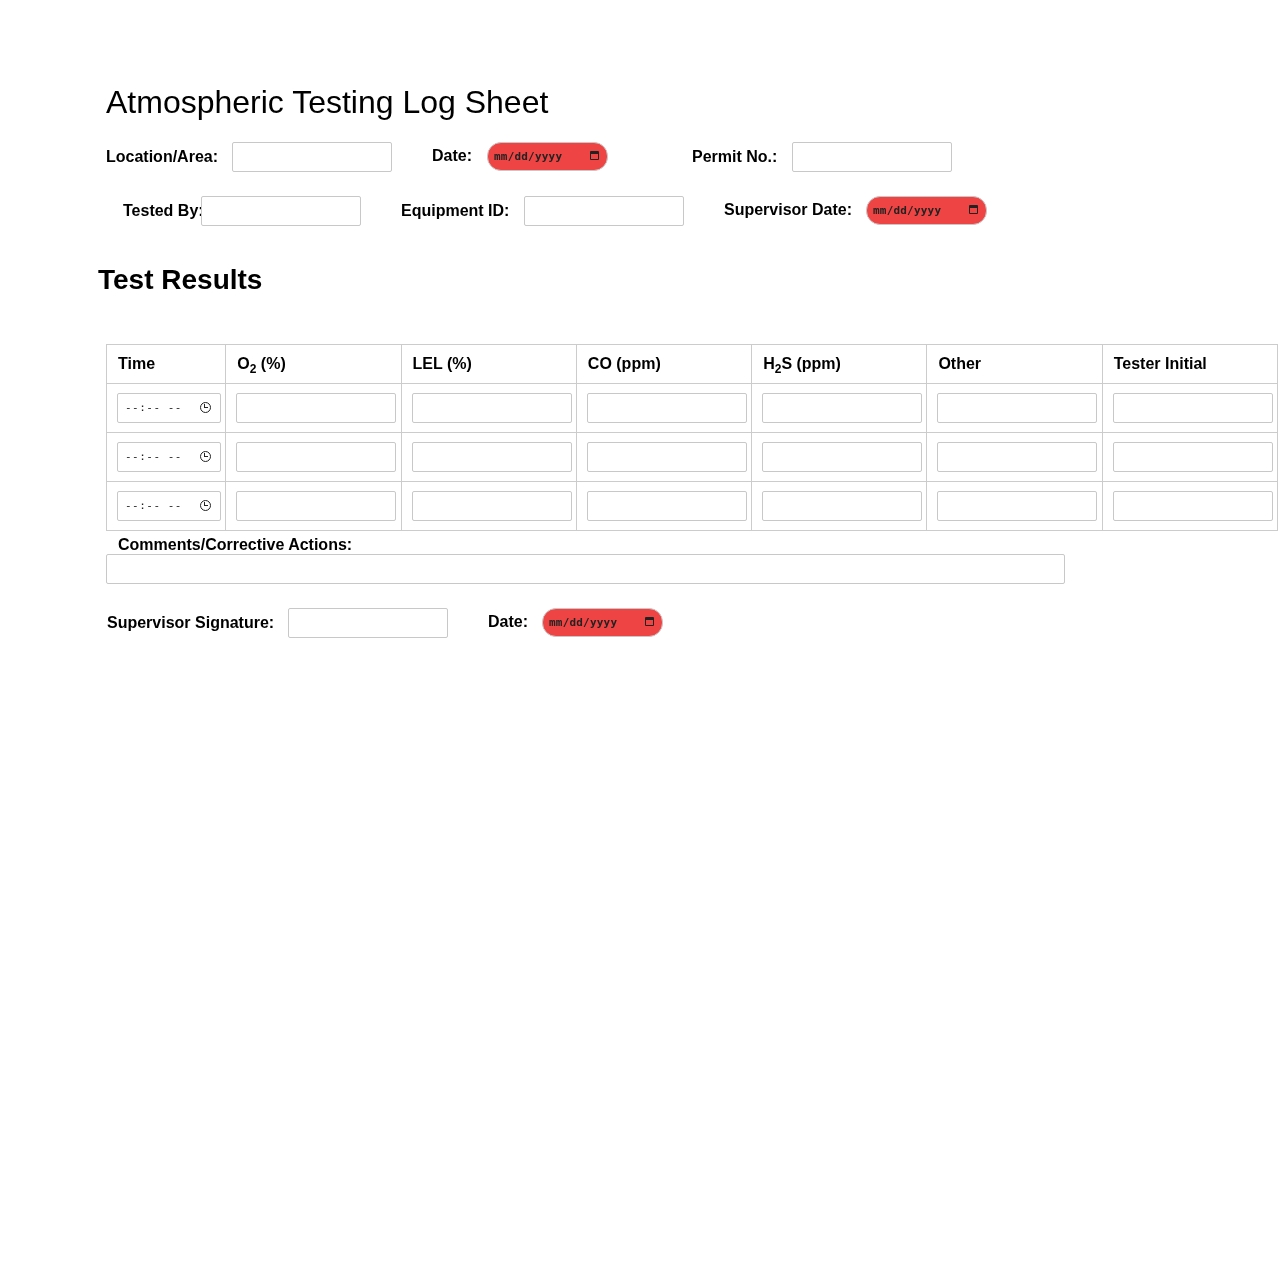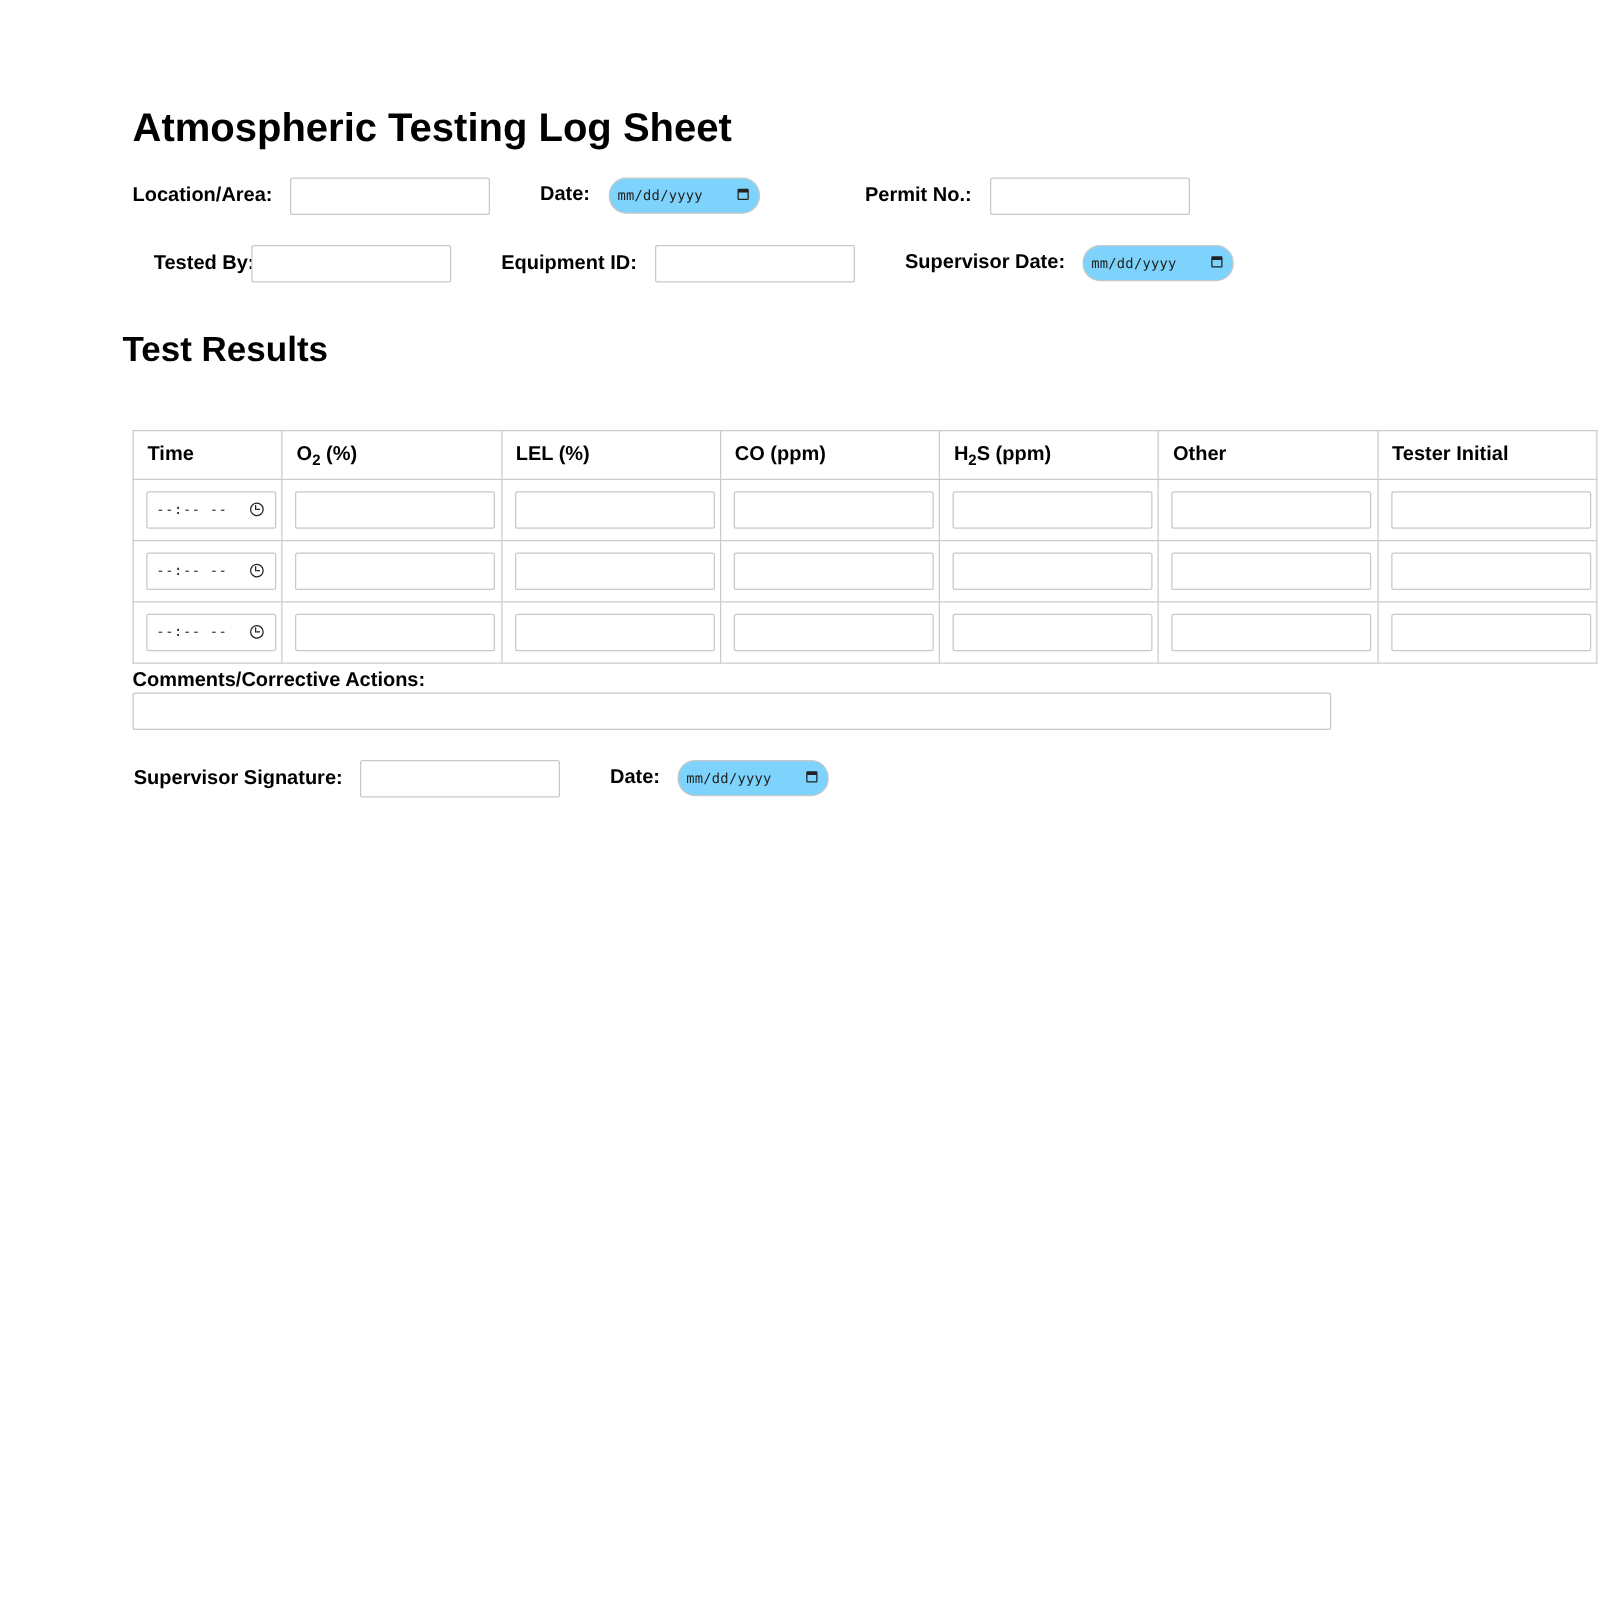--- a/index.html
+++ b/index.html
@@ -2,37 +2,37 @@
 <html><head>
 <meta charset="utf-8">
 <style>
   html, body { margin: 0; padding: 0; background: #ffffff; }
   body {
     width: 1278px; height: 1285px; overflow: hidden; position: relative;
     font-family: "Liberation Sans", sans-serif; color: #000;
   }
   h1 {
     position: absolute; left: 106px; top: 83px; margin: 0;
-    font-size: 32px; font-weight: bold; line-height: 38px; white-space: nowrap;
+    font-size: 32px; font-weight: normal; line-height: 38px; white-space: nowrap;
   }
   h2 {
     position: absolute; left: 98px; top: 266px; margin: 0;
     font-size: 28px; font-weight: bold; line-height: 28px; white-space: nowrap;
   }
   .lbl {
     position: absolute; font-size: 16px; font-weight: bold; line-height: 18px; white-space: nowrap;
   }
   .field {
     position: absolute; box-sizing: border-box; height: 30px;
     border: 1px solid #c8c8c8; border-radius: 2px; background: #fff;
   }
   .datefield {
     position: absolute; box-sizing: border-box; height: 29px; width: 121px;
-    border: 1px solid #c8c8c8; border-radius: 14px; background: #7dd3fc;
-    font-family: "DejaVu Sans Mono", monospace; font-size: 11px; color: #222;
+    border: 1px solid #c8c8c8; border-radius: 14px; background: #ef4444;
+    font-family: "DejaVu Sans Mono", monospace; font-size: 11px; color: #222; font-weight: bold;
   }
   .datefield .ph { position: absolute; left: 6px; top: 7px; letter-spacing: 0.2px; }
   .cal-icon {
     position: absolute; right: 8px; top: 8px; width: 9px; height: 9px;
     border: 1.5px solid #222; border-top-width: 3px; border-radius: 1px; box-sizing: border-box;
   }
   
   .tbl {
     position: absolute; left: 106px; top: 318px;
     border-collapse: collapse;
@@ -190,21 +190,21 @@
       <td>
           <div class="cellin"></div>
         </td>
       <td>
           <div class="cellin"></div>
         </td>
     </tr>
   </tbody>
 </table>
 
-<span class="lbl" style="left:106px;top:536px;">Comments/Corrective Actions:</span>
+<span class="lbl" style="left:118px;top:536px;">Comments/Corrective Actions:</span>
 <div class="comments"></div>
 
 <span class="lbl" style="left:107px;top:614px;">Supervisor Signature:</span>
 <div class="field" style="left:288px;top:608px;width:160px;"></div>
 
 <span class="lbl" style="left:488px;top:613px;">Date:</span>
 <div class="datefield" style="left:542px;top:608px;">
   <span class="ph">mm/dd/yyyy</span>
   <span class="cal-icon"></span>
 </div>

